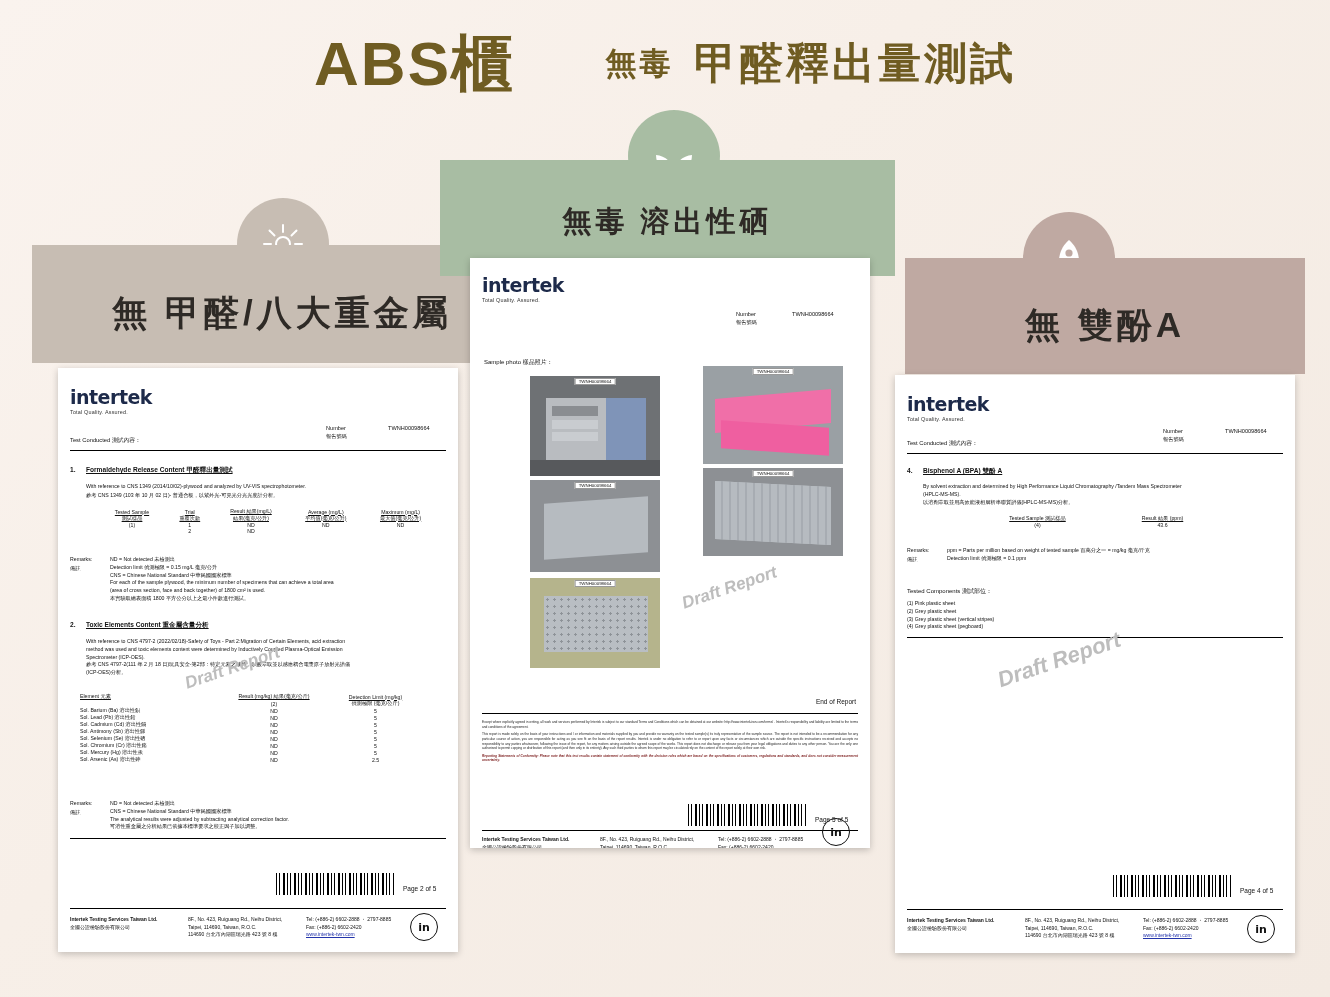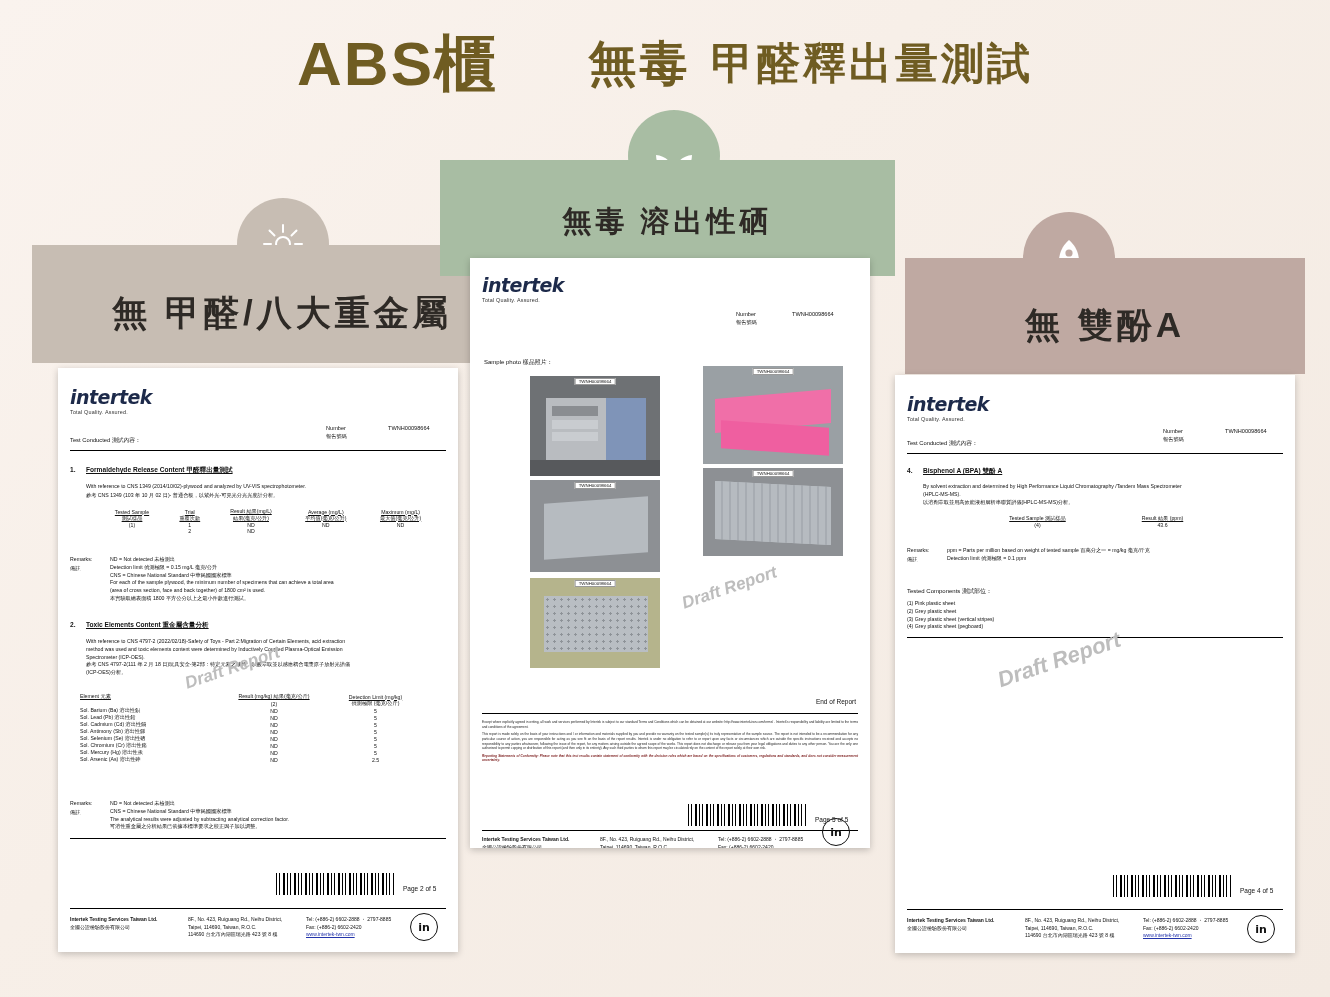--- a/index.html
+++ b/index.html
@@ -12,21 +12,21 @@
   .headline{
     position:absolute;top:22px;left:0;width:100%;
     text-align:center;
   }
   .headline-inner{display:inline-block;white-space:nowrap;}
   .h-abs{
     font-size:62px;font-weight:bold;color:#6f5c22;letter-spacing:2px;
     display:inline-block;vertical-align:middle;margin-right:86px;
   }
   .h-sub1{
-    font-size:48px;font-weight:bold;color:#6f5c22;letter-spacing:3px;
+    font-size:31px;font-weight:bold;color:#6f5c22;letter-spacing:3px;
     display:inline-block;vertical-align:middle;margin-right:16px;
   }
   .h-sub2{
     font-size:43px;font-weight:bold;color:#6f5c22;letter-spacing:3px;
     display:inline-block;vertical-align:middle;
   }
 
   
   .banner{position:absolute;}
   .banner .label{
@@ -55,21 +55,20 @@
     overflow:hidden;
   }
   #sheet-left{left:58px;top:368px;width:400px;height:584px;}
   #sheet-mid{left:470px;top:258px;width:400px;height:590px;}
   #sheet-right{left:895px;top:375px;width:400px;height:578px;}
 
   .logo-wrap{position:absolute;}
   .logo-text{
     font-size:19px;font-weight:bold;color:#1d2a4a;letter-spacing:-.5px;
     font-family:"DejaVu Sans",sans-serif;
-    font-style:italic;
   }
   .logo-sub{font-size:5.4px;color:#333;letter-spacing:.2px;margin-top:1px;}
 
   .tiny{font-size:5.2px;color:#111;line-height:1.5;}
   .tiny6{font-size:6px;color:#111;line-height:1.55;}
   .tiny5{font-size:5px;color:#111;line-height:1.5;}
   .sect-title{
     font-size:6.6px;font-weight:bold;color:#111;text-decoration:underline;
   }
   .hr{border-top:1px solid #000;}

